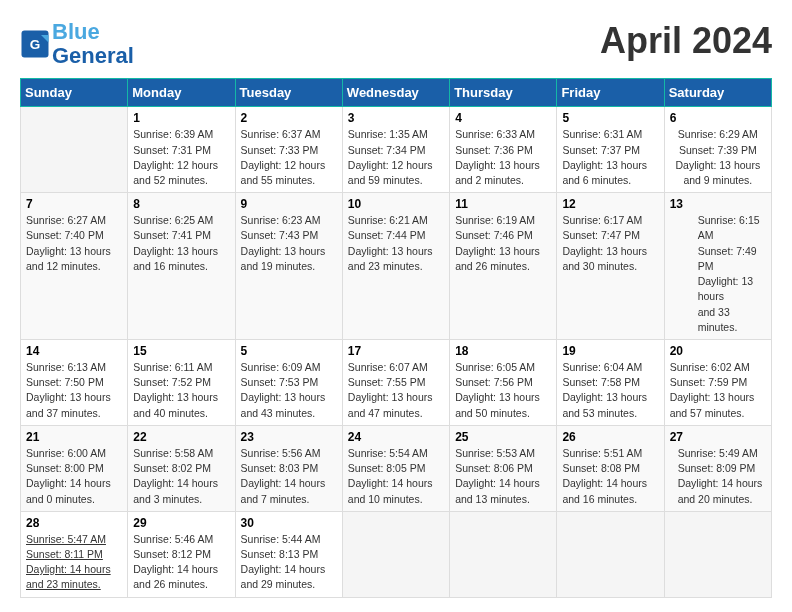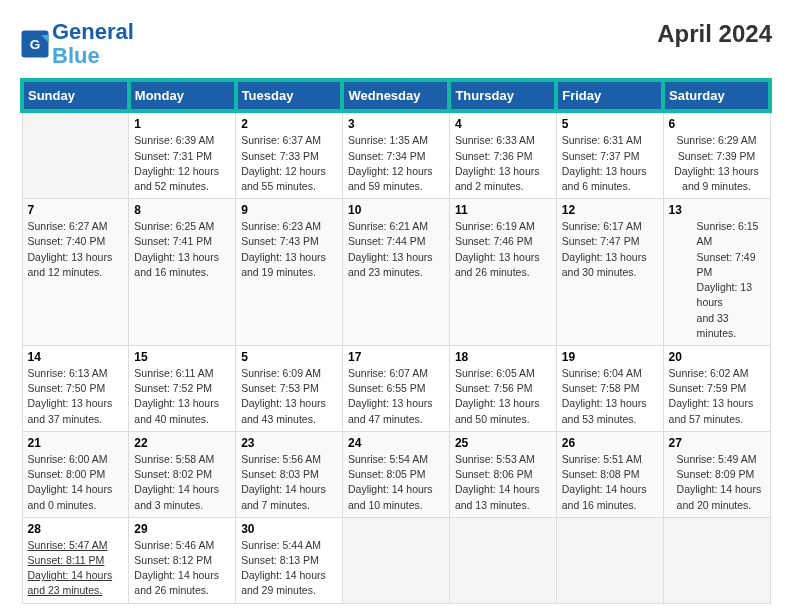--- a/index.html
+++ b/index.html
@@ -31,41 +31,41 @@
     }
     .logo-icon {
       width: 30px;
       height: 30px;
       margin-right: 2px;
     }
     .title-block {
       text-align: right;
     }
     .month-title {
-      font-size: 24px;
+      font-size: 36px;
       font-weight: bold;
       color: #333;
     }
     .subtitle {
       font-size: 16px;
       color: #555;
     }
     table {
       width: 100%;
       border-collapse: collapse;
       font-size: 11px;
     }
     thead tr th {
       background-color: #1a5fa8;
       color: #fff;
       padding: 6px 4px;
       text-align: left;
       font-size: 13px;
       font-weight: bold;
-      border: 4px solid #14b8a6;
+      border: 1px solid #14b8a6;
     }
     tbody tr td {
       vertical-align: top;
       padding: 4px 5px;
       border: 1px solid #ddd;
       width: 107px;
       min-height: 80px;
       height: 85px;
       background: #fff;
     }
@@ -92,24 +92,24 @@
 
 <div class="header">
   <div class="logo">
     <svg class="logo-icon" viewBox="0 0 40 40">
       <rect x="2" y="2" width="36" height="36" rx="4" fill="#1a5fa8"></rect>
       <text x="20" y="26" text-anchor="middle" fill="white" font-size="18" font-weight="bold" font-family="Arial">G</text>
       <polygon points="28,8 38,8 38,18" fill="#4aa8e0"></polygon>
     </svg>
     <div>
       <div class="logo-text">
-        <span>General</span>
+        <span style="color:#4aa8e0;">Blue</span>
       </div>
       <div class="logo-text">
-        <span style="color:#4aa8e0;">Blue</span>
+        <span>General</span>
       </div>
     </div>
   </div>
   <div class="title-block">
     <div class="month-title">April 2024</div>
   </div>
 </div>
 
 <table>
   <thead>
@@ -238,21 +238,21 @@
         <td>
           <span class="day-num">5</span>
           <div class="day-info" style="white-space: pre-line;">Sunrise: 6:09 AM
 Sunset: 7:53 PM
 Daylight: 13 hours
 and 43 minutes.</div>
         </td>
         <td>
           <span class="day-num">17</span>
           <div class="day-info" style="white-space: pre-line;">Sunrise: 6:07 AM
-Sunset: 6:55 PM
+Sunset: 7:55 PM
 Daylight: 13 hours
 and 47 minutes.</div>
         </td>
         <td>
           <span class="day-num">18</span>
           <div class="day-info" style="white-space: pre-line;">Sunrise: 6:05 AM
 Sunset: 7:56 PM
 Daylight: 13 hours
 and 50 minutes.</div>
         </td>

